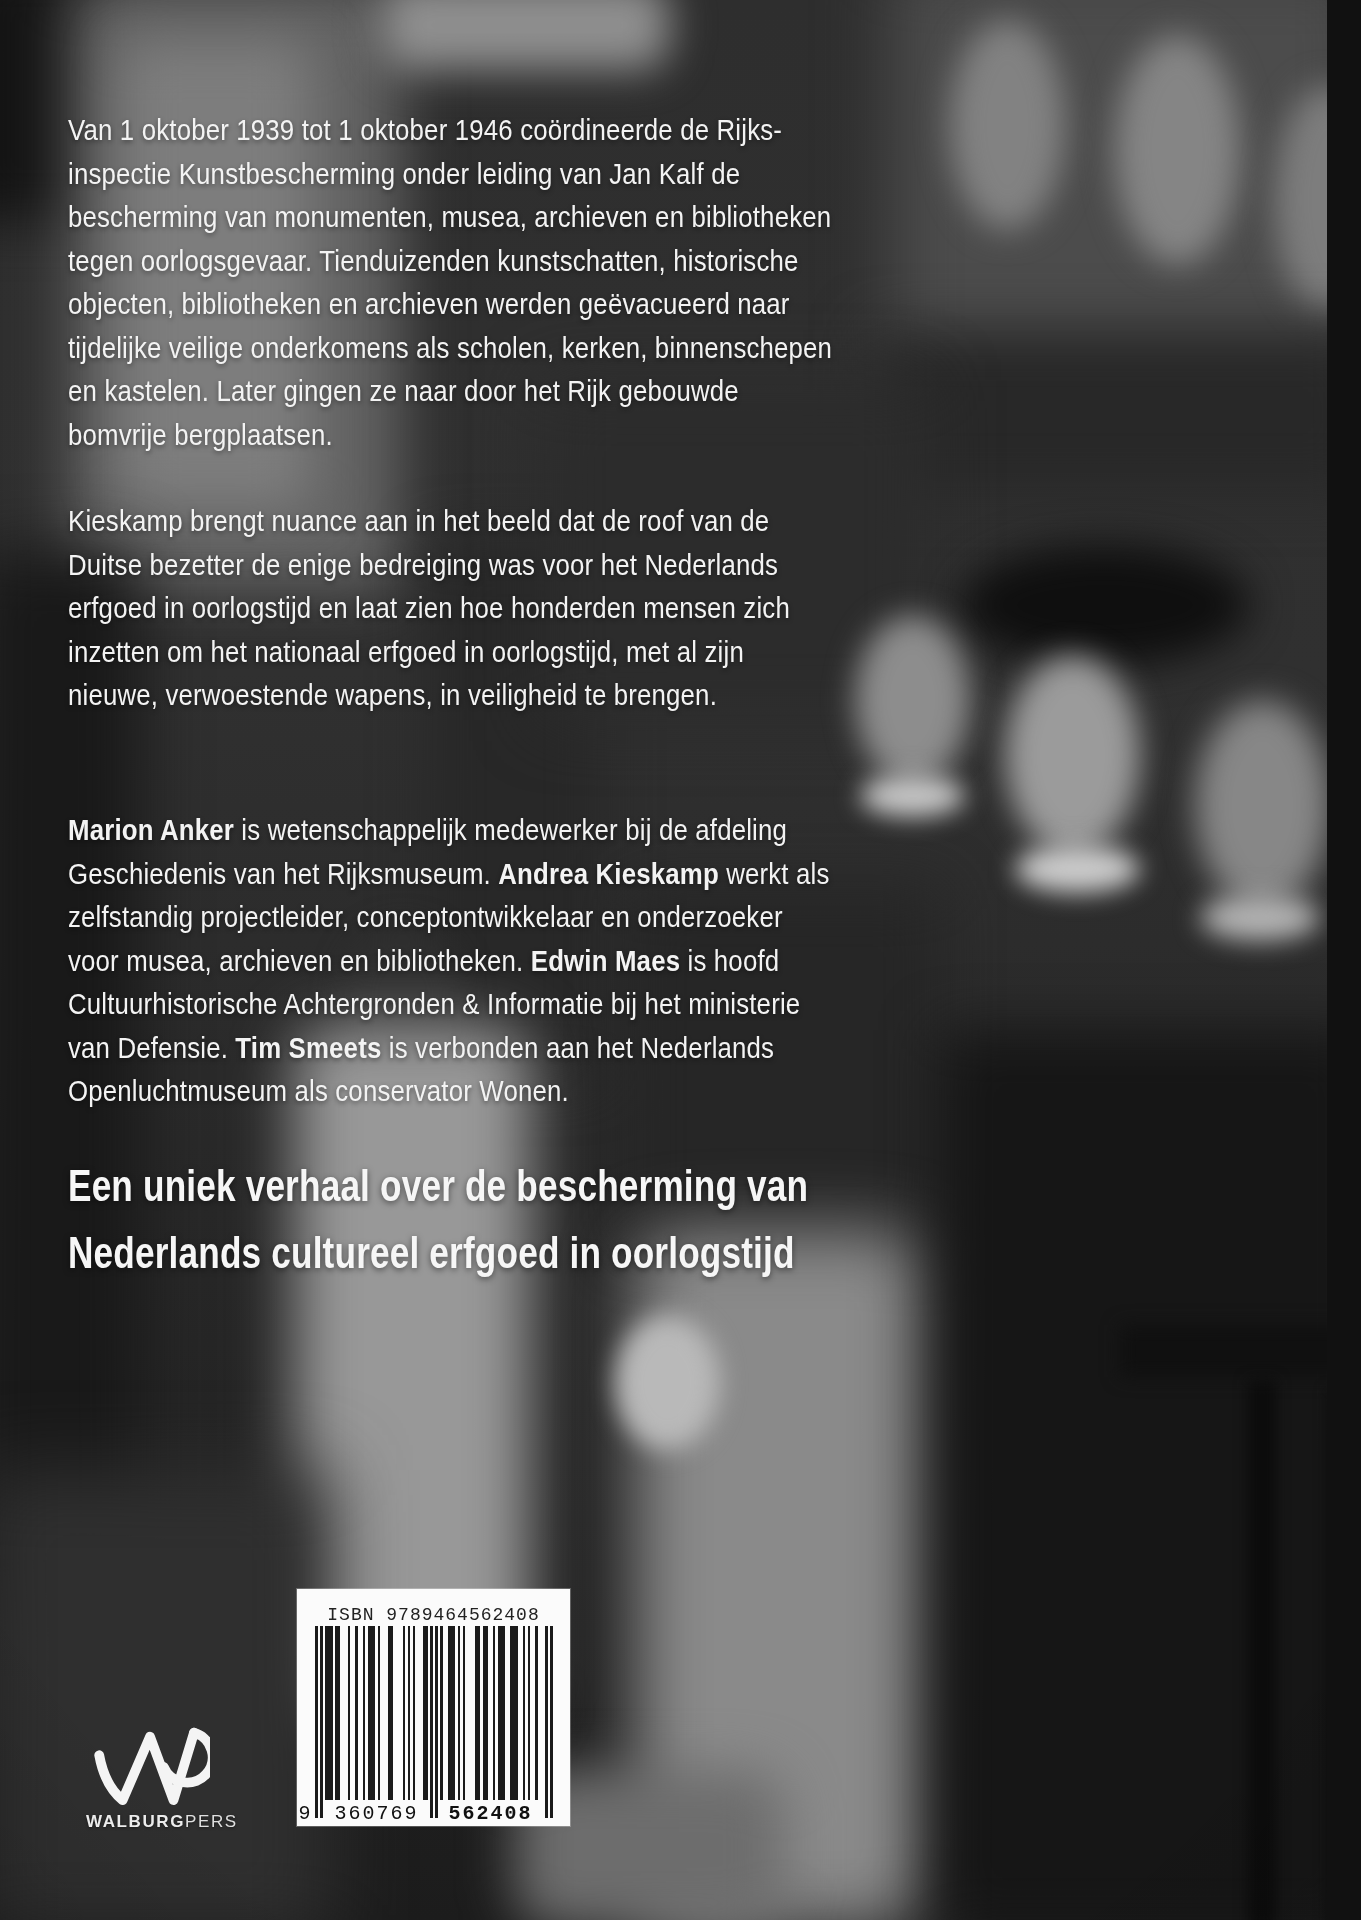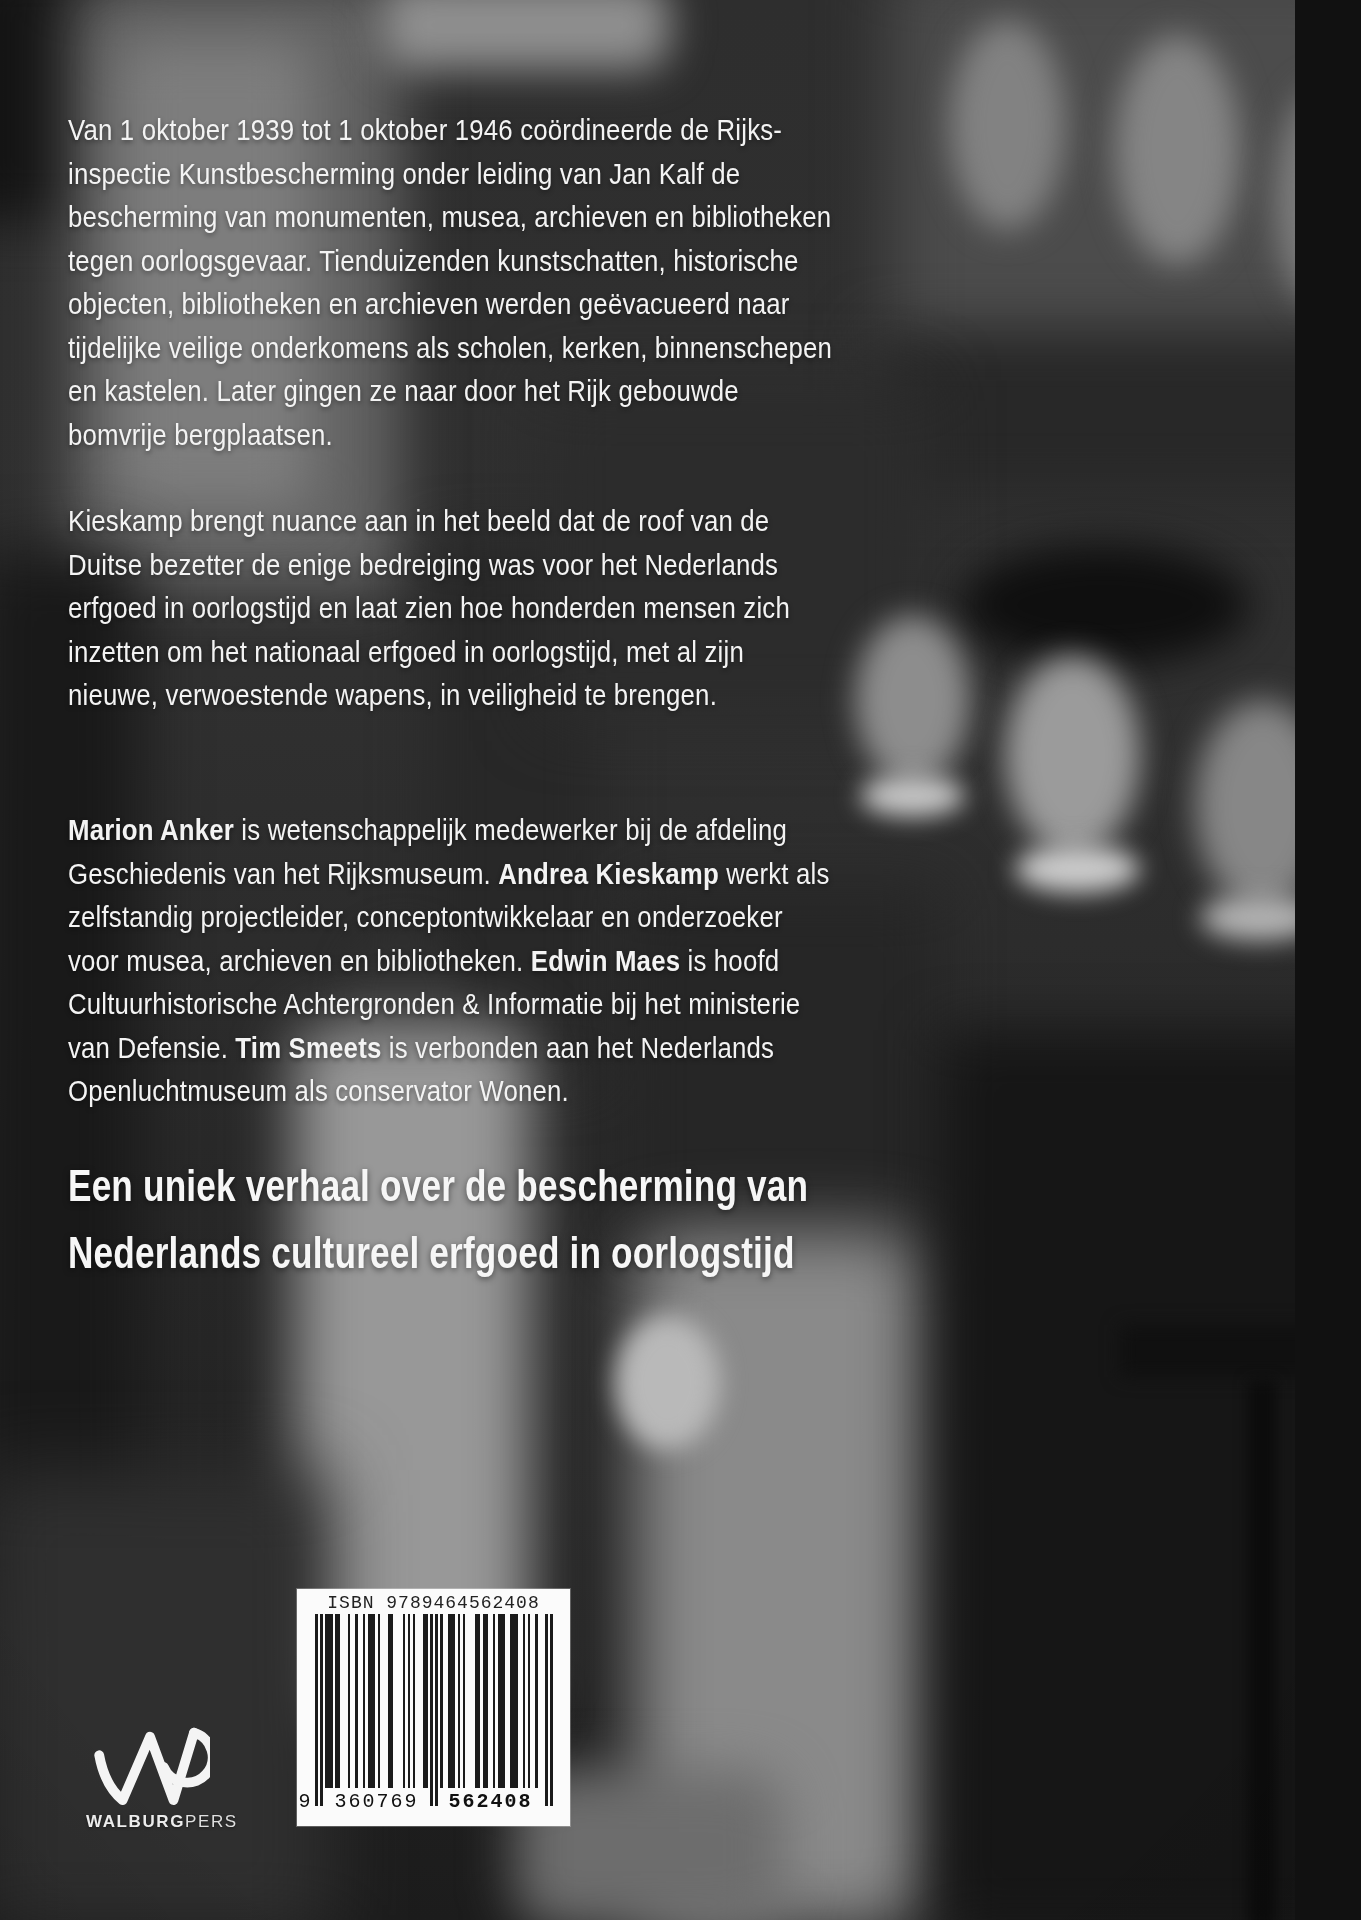--- a/index.html
+++ b/index.html
@@ -2,20 +2,21 @@
 <html><head>
 <meta charset="utf-8">
 <style>
   html,body{margin:0;padding:0;background:#111;}
   #cover{
     position:relative;
     width:1295px;height:1920px;
     overflow:hidden;
     background:linear-gradient(180deg,#2e2e2e 0%,#303030 35%,#262626 70%,#1c1c1c 100%);
     font-family:"Liberation Sans",sans-serif;
+    padding-left:32px;
   }
   
   .blob{position:absolute;pointer-events:none;}
   .bl-topleft-corner{left:-40px;top:-40px;width:160px;height:260px;background:#141414;filter:blur(26px);}
   .bl-window{left:70px;top:-20px;width:330px;height:610px;background:#646464;filter:blur(30px);border-radius:18px;}
   .bl-window-light{left:120px;top:40px;width:190px;height:470px;background:#7d7d7d;filter:blur(26px);border-radius:20px;}
   .bl-topmid{left:380px;top:-20px;width:290px;height:90px;background:#8f8f8f;filter:blur(20px);border-radius:30px;}
   .bl-topright-wall{left:890px;top:-40px;width:480px;height:430px;background:#4c4c4c;filter:blur(34px);}
   .bl-face1{left:950px;top:20px;width:115px;height:210px;background:#828282;filter:blur(16px);border-radius:50%;}
   .bl-face2{left:1115px;top:35px;width:125px;height:230px;background:#858585;filter:blur(16px);border-radius:50%;}
@@ -62,21 +63,21 @@
     transform:scaleX(0.80);transform-origin:0 0;
     text-shadow:0 2px 7px rgba(0,0,0,0.5);
     white-space:nowrap;
   }
   
   #barcode-box{
     position:absolute;left:297px;top:1589px;width:273px;height:237px;
     background:#fbfbfb;box-shadow:0 0 0 1px rgba(255,255,255,0.25);
   }
   #isbn-label{
-    margin-top:4px;text-align:center;
+    margin-top:16px;text-align:center;
     font-family:"Liberation Mono",monospace;
     font-size:18px;letter-spacing:1px;color:#222;white-space:nowrap;
   }
   #bars-wrap{position:relative;width:238px;height:200px;margin:1px auto 0;}
   #barcode-svg{position:absolute;left:0;top:0;}
   .bc-digits{
     position:absolute;bottom:2px;
     font-family:"Liberation Mono",monospace;
     font-size:20px;letter-spacing:2px;color:#111;line-height:20px;
   }

